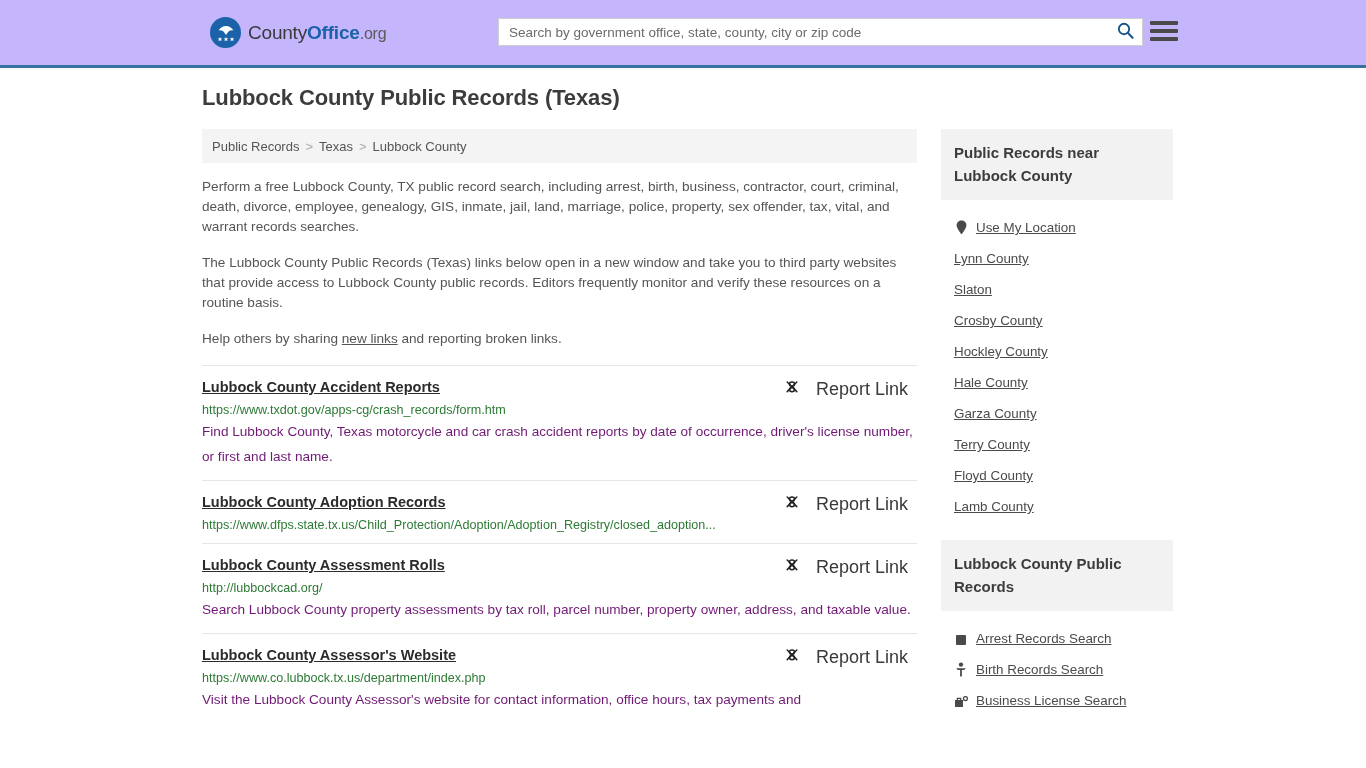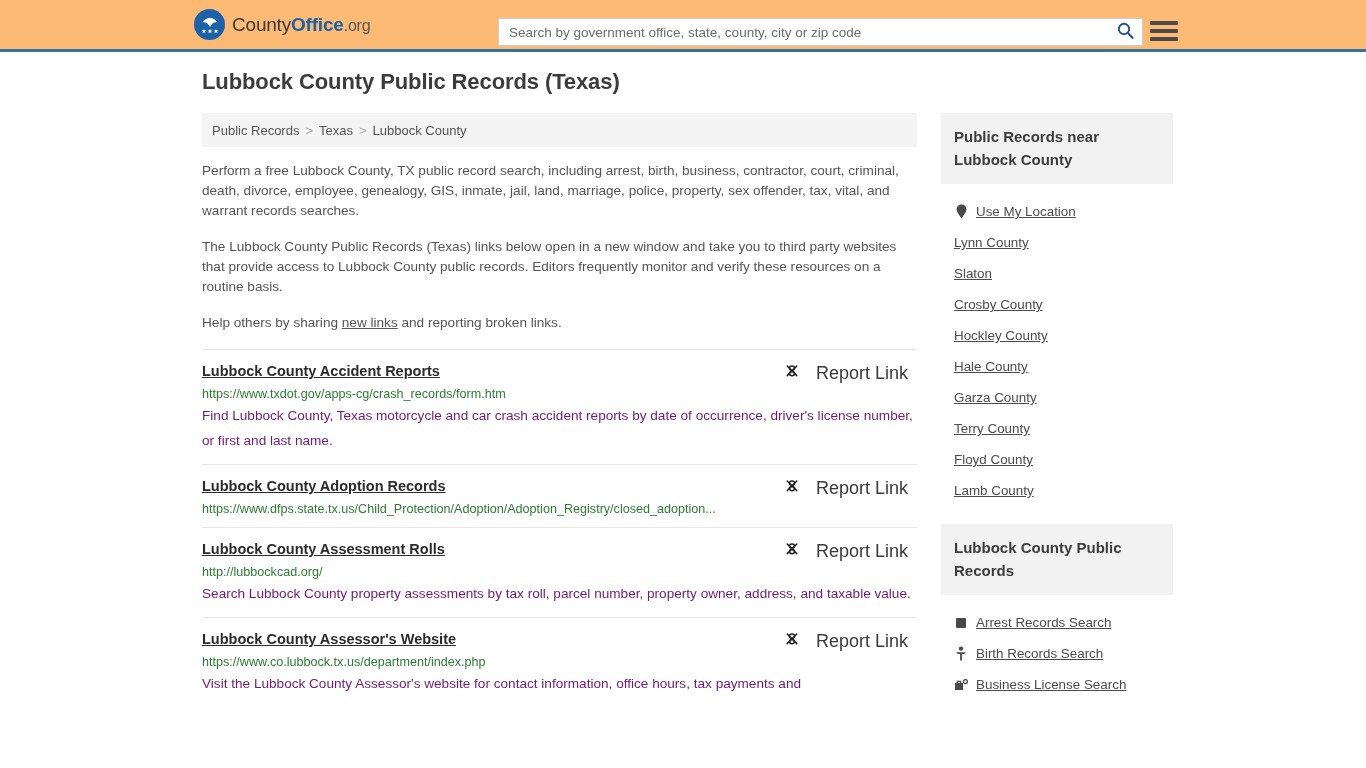--- a/index.html
+++ b/index.html
@@ -7,26 +7,27 @@
   body {
     width: 1366px; height: 768px;
     background: #ffffff;
     font-family: "Liberation Sans", sans-serif;
     color: #444444;
     overflow: hidden;
   }
 
   
   .site-header {
-    height: 52px;
-    background: #fdba74;
+    height: 68px;
+    background: #c4b5fd;
     border-bottom: 3px solid #36719f;
     display: flex;
     align-items: center;
     position: relative;
+    padding-left: 16px;
   }
   .logo-wrap {
     display: flex;
     align-items: center;
     margin-left: 194px;
     gap: 7px;
     cursor: pointer;
   }
   .logo-mark {
     width: 31px; height: 31px;
@@ -200,21 +201,21 @@
     background: #f2f2f2;
     padding: 12px 13px 13px 13px;
     font-size: 15px;
     font-weight: bold;
     color: #3c3c3c;
     line-height: 23px;
   }
   .panel-body { padding: 12px 2px 0 2px; }
   .panel-item {
     display: flex;
-    align-items: center;
+    align-items: flex-end;
     gap: 8px;
     padding: 8px 11px;
     font-size: 13.4px;
   }
   .panel-item a {
     color: #4b4b4b;
     text-decoration: underline;
     cursor: pointer;
   }
   .side-icon {

